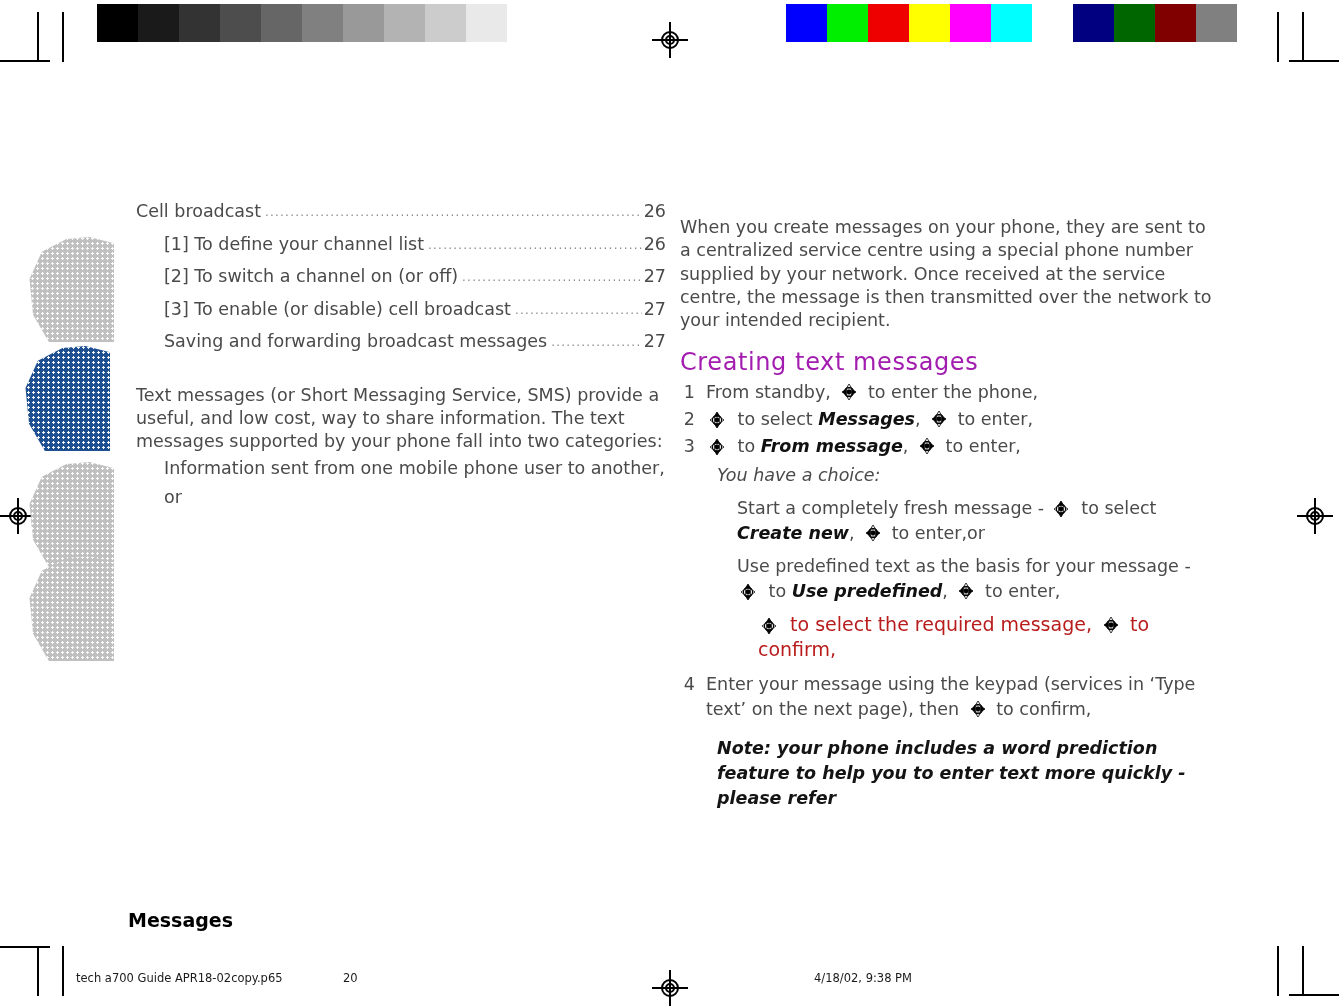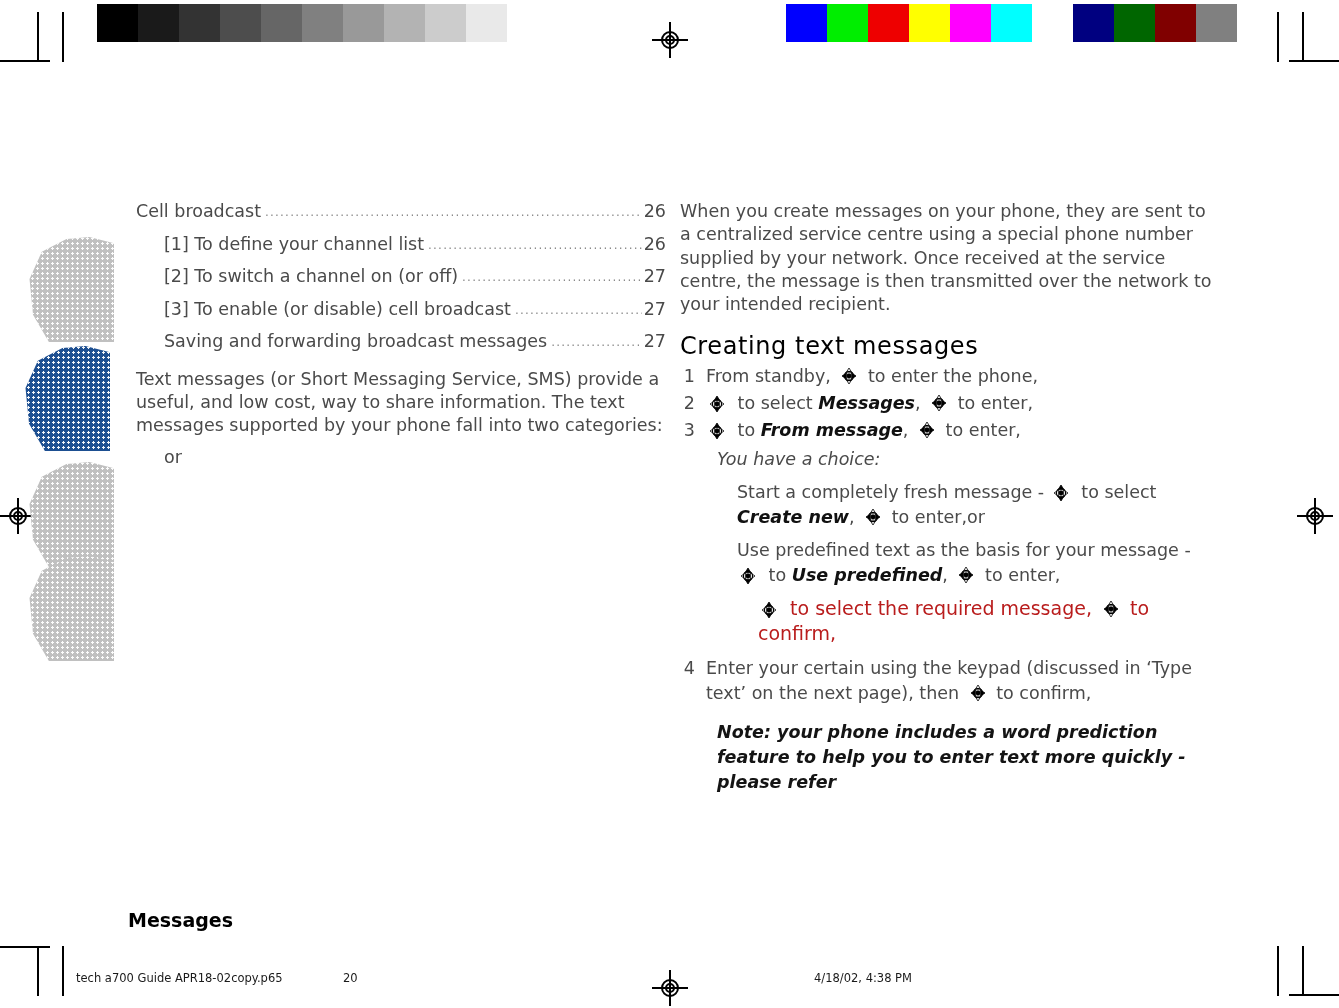--- a/index.html
+++ b/index.html
@@ -116,21 +116,21 @@
     margin: 0 2px 0 4px;
     font-size: 12px;
     letter-spacing: 1.2px;
     color: #8a8a8a;
     position: relative;
     bottom: 1px;
   }
   .toc-page { flex: 0 0 auto; }
 
   p.body {
-    margin: 0 0 0 0;
+    margin: 16px 0 0 0;
     font-size: 17.5px;
     line-height: 23.3px;
     color: #4a4a4a;
   }
 
   .bullet-block {
     margin-top: 4px;
     padding-left: 28px;
   }
   .bullet-block p { margin: 0 0 0 0; }
@@ -141,21 +141,21 @@
     font-weight: bold;
     color: #141414;
     font-size: 17.5px;
     line-height: 23.3px;
     margin: 11px 0 0 0;
   }
 
   h2.section-heading {
     font-size: 24px;
     font-weight: normal;
-    color: #000000;
+    color: #a21caf;
     margin: 19px 0 5px 0;
     letter-spacing: 0.6px;
   }
 
   
   .steps { margin: 0; }
   .step {
     display: flex;
     align-items: flex-start;
     font-size: 17.5px;
@@ -360,20 +360,21 @@
         <span class="toc-dots">........................................................................................................................</span>
         <span class="toc-page">27</span>
       </div>
     </div>
 
   <div class="spacer-xs"></div>
 
   <p class="body">Text messages (or Short Messaging Service, SMS) provide a useful, and low cost, way to share information. The text messages supported by your phone fall into two categories:</p>
 
   <div class="bullet-block">
+    <p class="body">Information sent from one mobile phone user to another,</p>
     <div class="spacer-xs"></div>
     <p class="body">or</p>
     <div class="spacer-xs"></div>
   </div>
 </div>
 
 <div class="column col-right">
 
   <p class="body">When you create messages on your phone, they are sent to a centralized service centre using a special phone number supplied by your network. Once received at the service centre, the message is then transmitted over the network to your intended recipient.</p>
 
@@ -487,21 +488,21 @@
     <circle cx="13" cy="10" r="2.4" fill="#000"></circle>
     <polygon points="6,10 10.4,7 10.4,13" fill="#000" stroke="#000" stroke-width="0.8"></polygon>
     <polygon points="20,10 15.6,7 15.6,13" fill="#000" stroke="#000" stroke-width="0.8"></polygon>
     <polygon points="13,2 10,6.8 16,6.8" fill="none" stroke="#000" stroke-width="0.8"></polygon>
     <polygon points="13,18 10,13.2 16,13.2" fill="none" stroke="#000" stroke-width="0.8"></polygon>
   </svg></span><span> to confirm,</span></div>
 
   <div class="steps" id="step4-host" style="margin-top:10px;">
       <div class="step">
         <span class="step-num">4</span>
-        <span class="step-text"><span>Enter your certain using the keypad (discussed in ‘Type text’ on the next page), then </span><span class="navkey">
+        <span class="step-text"><span>Enter your message using the keypad (services in ‘Type text’ on the next page), then </span><span class="navkey">
   <svg viewBox="0 0 26 20" width="26" height="20" xmlns="http://www.w3.org/2000/svg">
     <circle cx="13" cy="10" r="4.6" fill="none" stroke="#000" stroke-width="1.1"></circle>
     <circle cx="13" cy="10" r="2.4" fill="#000"></circle>
     <polygon points="6,10 10.4,7 10.4,13" fill="#000" stroke="#000" stroke-width="0.8"></polygon>
     <polygon points="20,10 15.6,7 15.6,13" fill="#000" stroke="#000" stroke-width="0.8"></polygon>
     <polygon points="13,2 10,6.8 16,6.8" fill="none" stroke="#000" stroke-width="0.8"></polygon>
     <polygon points="13,18 10,13.2 16,13.2" fill="none" stroke="#000" stroke-width="0.8"></polygon>
   </svg></span><span> to confirm,</span></span>
       </div>
     </div>
@@ -510,13 +511,13 @@
 </div>
 
 <div class="footer-tab">
   <div class="leaf-shape leaf-blue"></div>
 </div>
 <div class="page-number">20</div>
 <div class="footer-chapter">Messages</div>
 
 <div class="printline file">tech a700 Guide APR18-02copy.p65</div>
 <div class="printline pgno">20</div>
-<div class="printline stamp">4/18/02, 4:38 PM</div>
+<div class="printline stamp">4/18/02, 9:38 PM</div>
 
 </body></html>

